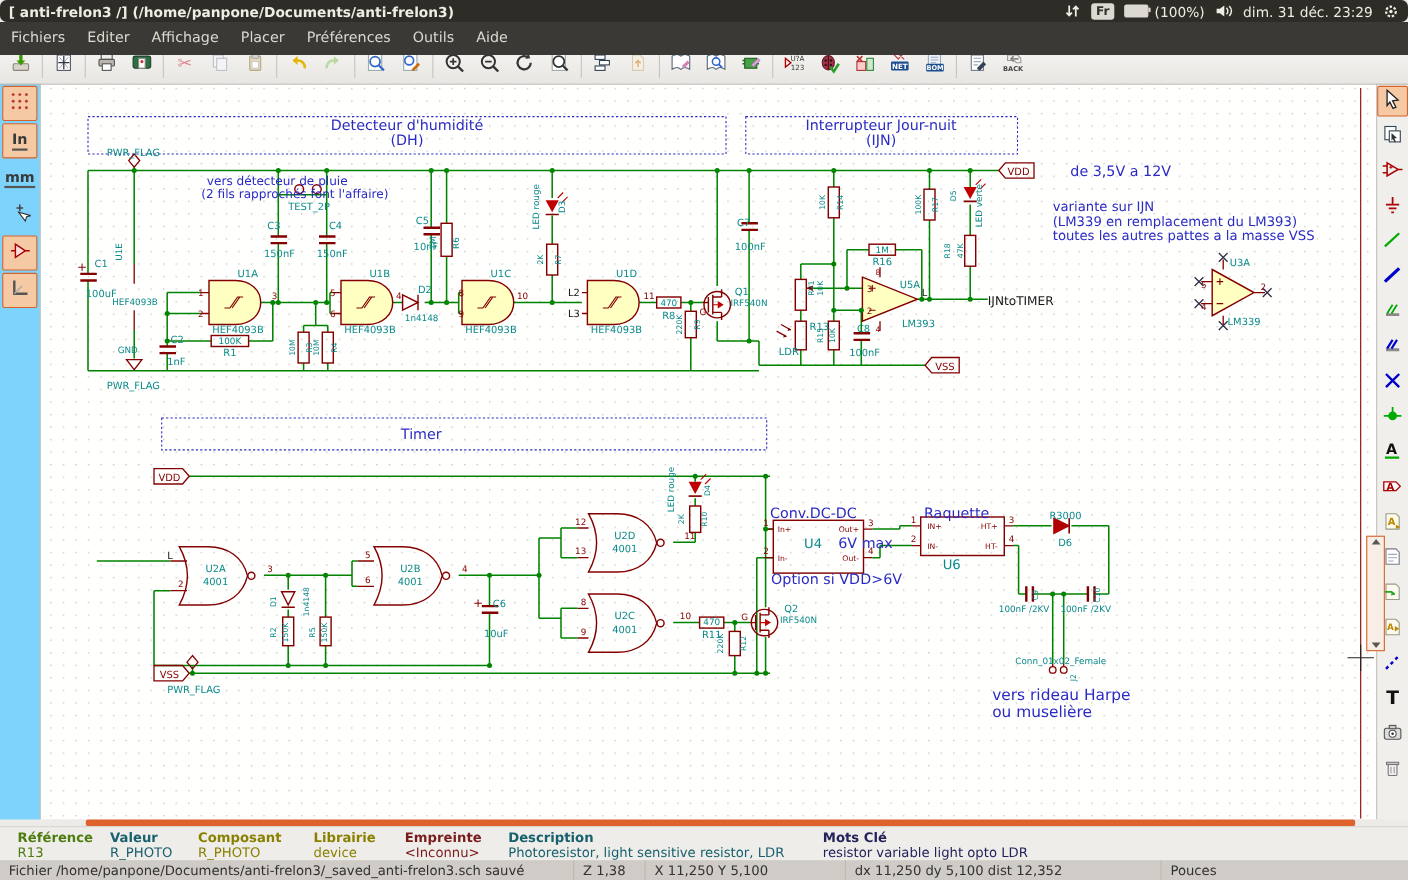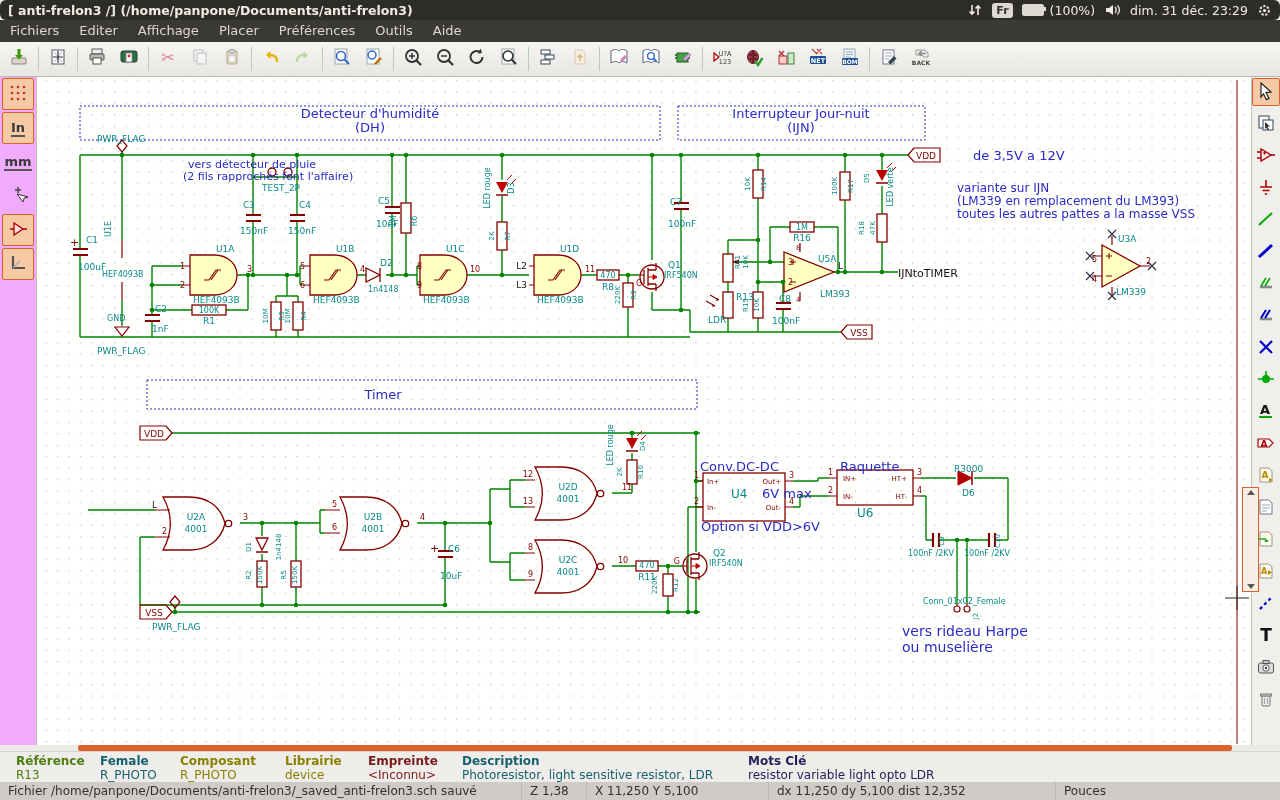--- a/index.html
+++ b/index.html
@@ -9,30 +9,30 @@
   .panel{position:absolute;top:0;left:0;right:0;height:20px;background:#2E2C27;color:#EFECE4;
          display:flex;align-items:center;padding:0 8px;font-size:12.5px;font-weight:bold;z-index:30;border-radius:6px;}
   .panel .title{flex:1;white-space:nowrap;}
   .panel .tray{display:flex;align-items:center;gap:9px;font-weight:normal;}
   .kbd{background:#DCD9D2;color:#33312C;border-radius:3px;font-size:11px;font-weight:bold;padding:0 4px;line-height:15px;}
   .batt{display:flex;align-items:center;gap:6px;}
   .battbody{width:20px;height:10px;border:1px solid #DCD9D2;border-radius:2px;position:relative;background:#DCD9D2;}
   .battbody:after{content:"";position:absolute;right:-3px;top:2px;width:2px;height:4px;background:#DCD9D2;}
   .clock{font-size:12.5px;}
   
-  .menubar{position:absolute;top:20px;left:0;right:0;height:22px;background:#3B3935;color:#DDD9D1;
+  .menubar{position:absolute;top:20px;left:0;right:0;height:30px;background:#3B3935;color:#DDD9D1;
            display:flex;align-items:center;font-size:13px;z-index:29;text-align:right;}
   .menubar span{padding:0 10px;line-height:22px;}
   
   .toolbar{position:absolute;top:42px;left:0;right:0;height:34px;background:linear-gradient(#F6F5F3,#E8E6E2);
            border-bottom:1px solid #BDB9B2;display:flex;align-items:center;padding-left:3px;z-index:28;}
   .tbtn{width:30px;height:30px;display:flex;align-items:center;justify-content:center;border:1px solid transparent;border-radius:3px;}
   .tsep{width:1px;height:24px;background:#C8C4BD;margin:0 3px;}
   
-  .lefttb{position:absolute;top:76px;left:0;width:36px;bottom:55px;background:#f0abfc;border-right:1px solid #C6C2BB;
+  .lefttb{position:absolute;top:76px;left:0;width:36px;bottom:55px;background:#7dd3fc;border-right:1px solid #C6C2BB;
           display:flex;flex-direction:column;align-items:center;padding-top:1px;z-index:20;}
   .righttb{position:absolute;top:76px;right:0;width:28px;bottom:55px;background:#F0EFEC;border-left:1px solid #C6C2BB;
            display:flex;flex-direction:column;align-items:center;z-index:20;}
   .sbtn{width:30px;height:30px;margin:1px 0;display:flex;align-items:center;justify-content:center;
         border:1px solid transparent;border-radius:2px;font-size:13px;font-weight:bold;color:#3A3A3A;}
   .righttb .sbtn{width:26px;height:26px;margin:2px 0;}
   .sbtn.active{background:#F5C9A4;border-color:#D9622B;}
   
   .canvas{position:absolute;left:36px;top:76px;width:1216px;height:669px;background:#FFFFFE;z-index:10;}
   
@@ -875,21 +875,21 @@
   <div class="varrow-up"></div>
   <div class="varrow-dn"></div>
 </div>
 
 <div class="infobar" id="infobar">
       <div class="field" style="left: 16px; color: #4d7c0f;">
         <span class="lab">Référence</span>
         <span class="val">R13</span>
       </div>
       <div class="field" style="left: 100px; color: rgb(23, 96, 110);">
-        <span class="lab">Female</span>
+        <span class="lab">Valeur</span>
         <span class="val">R_PHOTO</span>
       </div>
       <div class="field" style="left: 180px; color: rgb(138, 128, 0);">
         <span class="lab">Composant</span>
         <span class="val">R_PHOTO</span>
       </div>
       <div class="field" style="left: 285px; color: rgb(138, 128, 0);">
         <span class="lab">Librairie</span>
         <span class="val">device</span>
       </div>

